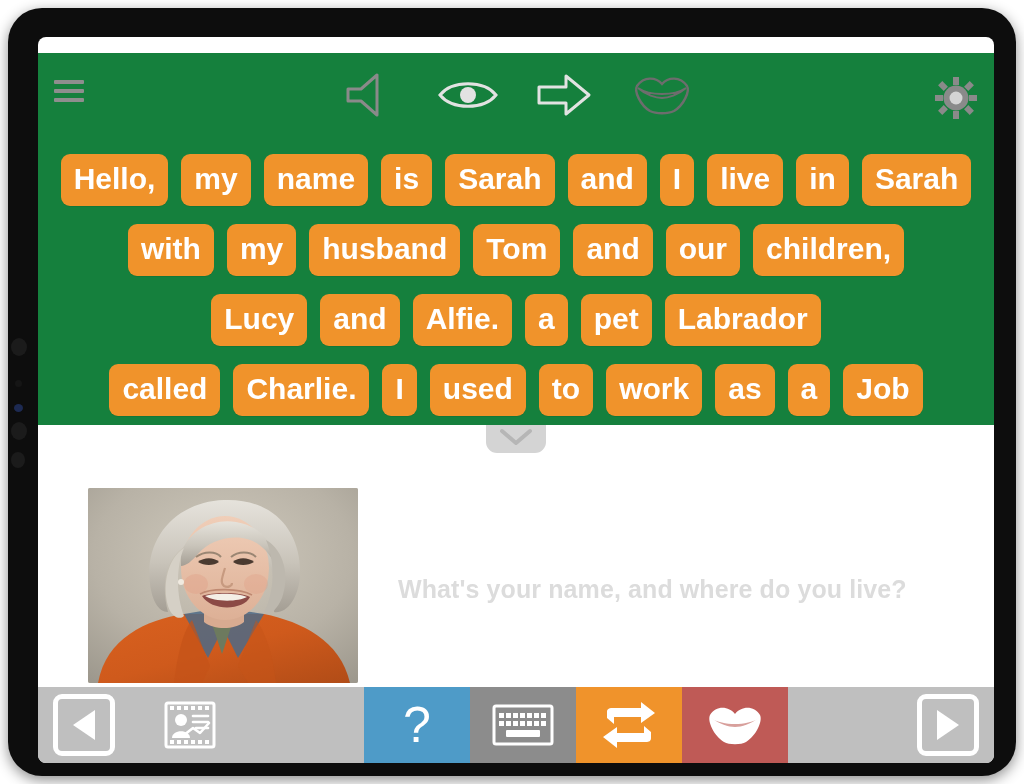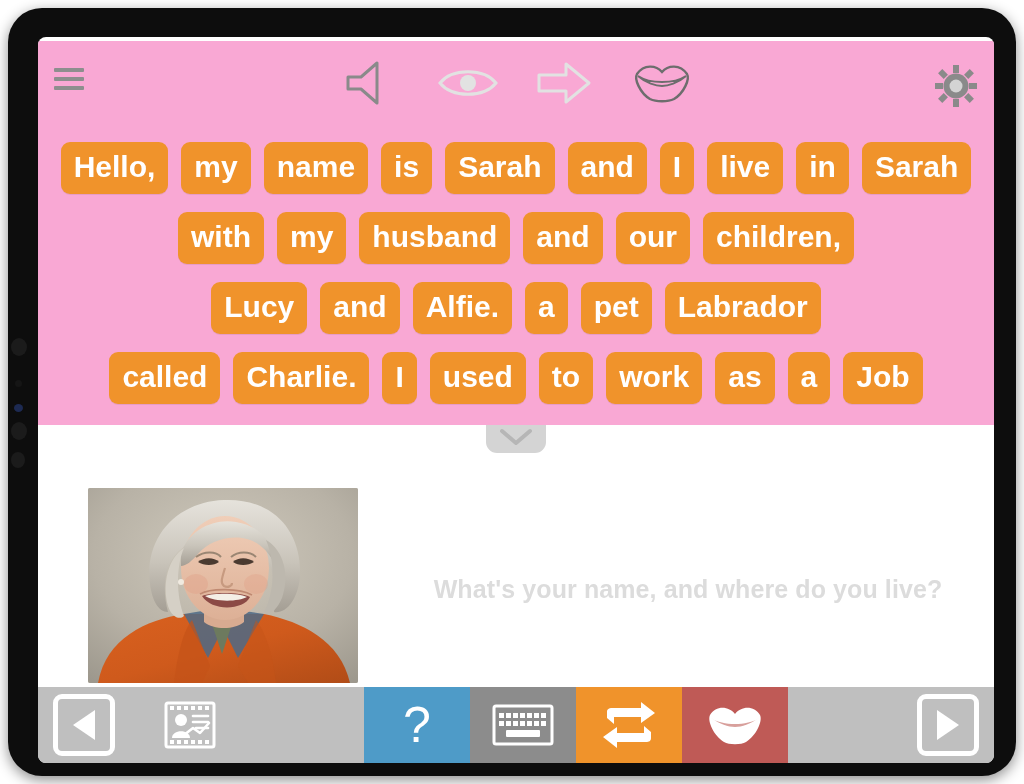--- a/index.html
+++ b/index.html
@@ -38,23 +38,23 @@
     left: 30px; top: 29px;
     width: 956px; height: 726px;
     background: #ffffff;
     border-radius: 8px;
     overflow: hidden;
   }
 
   
   #sentence-panel {
     position: absolute;
-    left: 0; top: 4px;
+    left: 0; top: 16px;
     width: 956px; height: 433px;
-    background: #f9a8d4;
+    background: #15803d;
   }
 
   #top-toolbar {
     position: absolute;
     left: 0; top: 0;
     width: 956px; height: 82px;
   }
   #hamburger-icon {
     position: absolute; left: 16px; top: 27px;
     width: 30px; height: 22px;
@@ -131,21 +131,20 @@
     border-radius: 2px;
     overflow: hidden;
     background: #b9b4aa;
   }
   #portrait-photo svg { display: block; }
 
   #prompt-question {
     position: absolute;
     left: 360px; top: 150px;
     width: 580px;
-    text-align: center;
     color: #dcdcdc;
     font-size: 25px;
     font-weight: bold;
     letter-spacing: 0.1px;
   }
 
   
   #bottom-toolbar {
     position: absolute;
     left: 0; top: 650px;
@@ -268,20 +267,21 @@
           <div class="chip">and</div>
           <div class="chip">I</div>
           <div class="chip">live</div>
           <div class="chip">in</div>
           <div class="chip">Sarah</div>
         </div>
         <div class="chip-row">
           <div class="chip">with</div>
           <div class="chip">my</div>
           <div class="chip">husband</div>
+          <div class="chip">Tom</div>
           <div class="chip">and</div>
           <div class="chip">our</div>
           <div class="chip">children,</div>
         </div>
         <div class="chip-row">
           <div class="chip">Lucy</div>
           <div class="chip">and</div>
           <div class="chip">Alfie.</div>
           <div class="chip">a</div>
           <div class="chip">pet</div>

